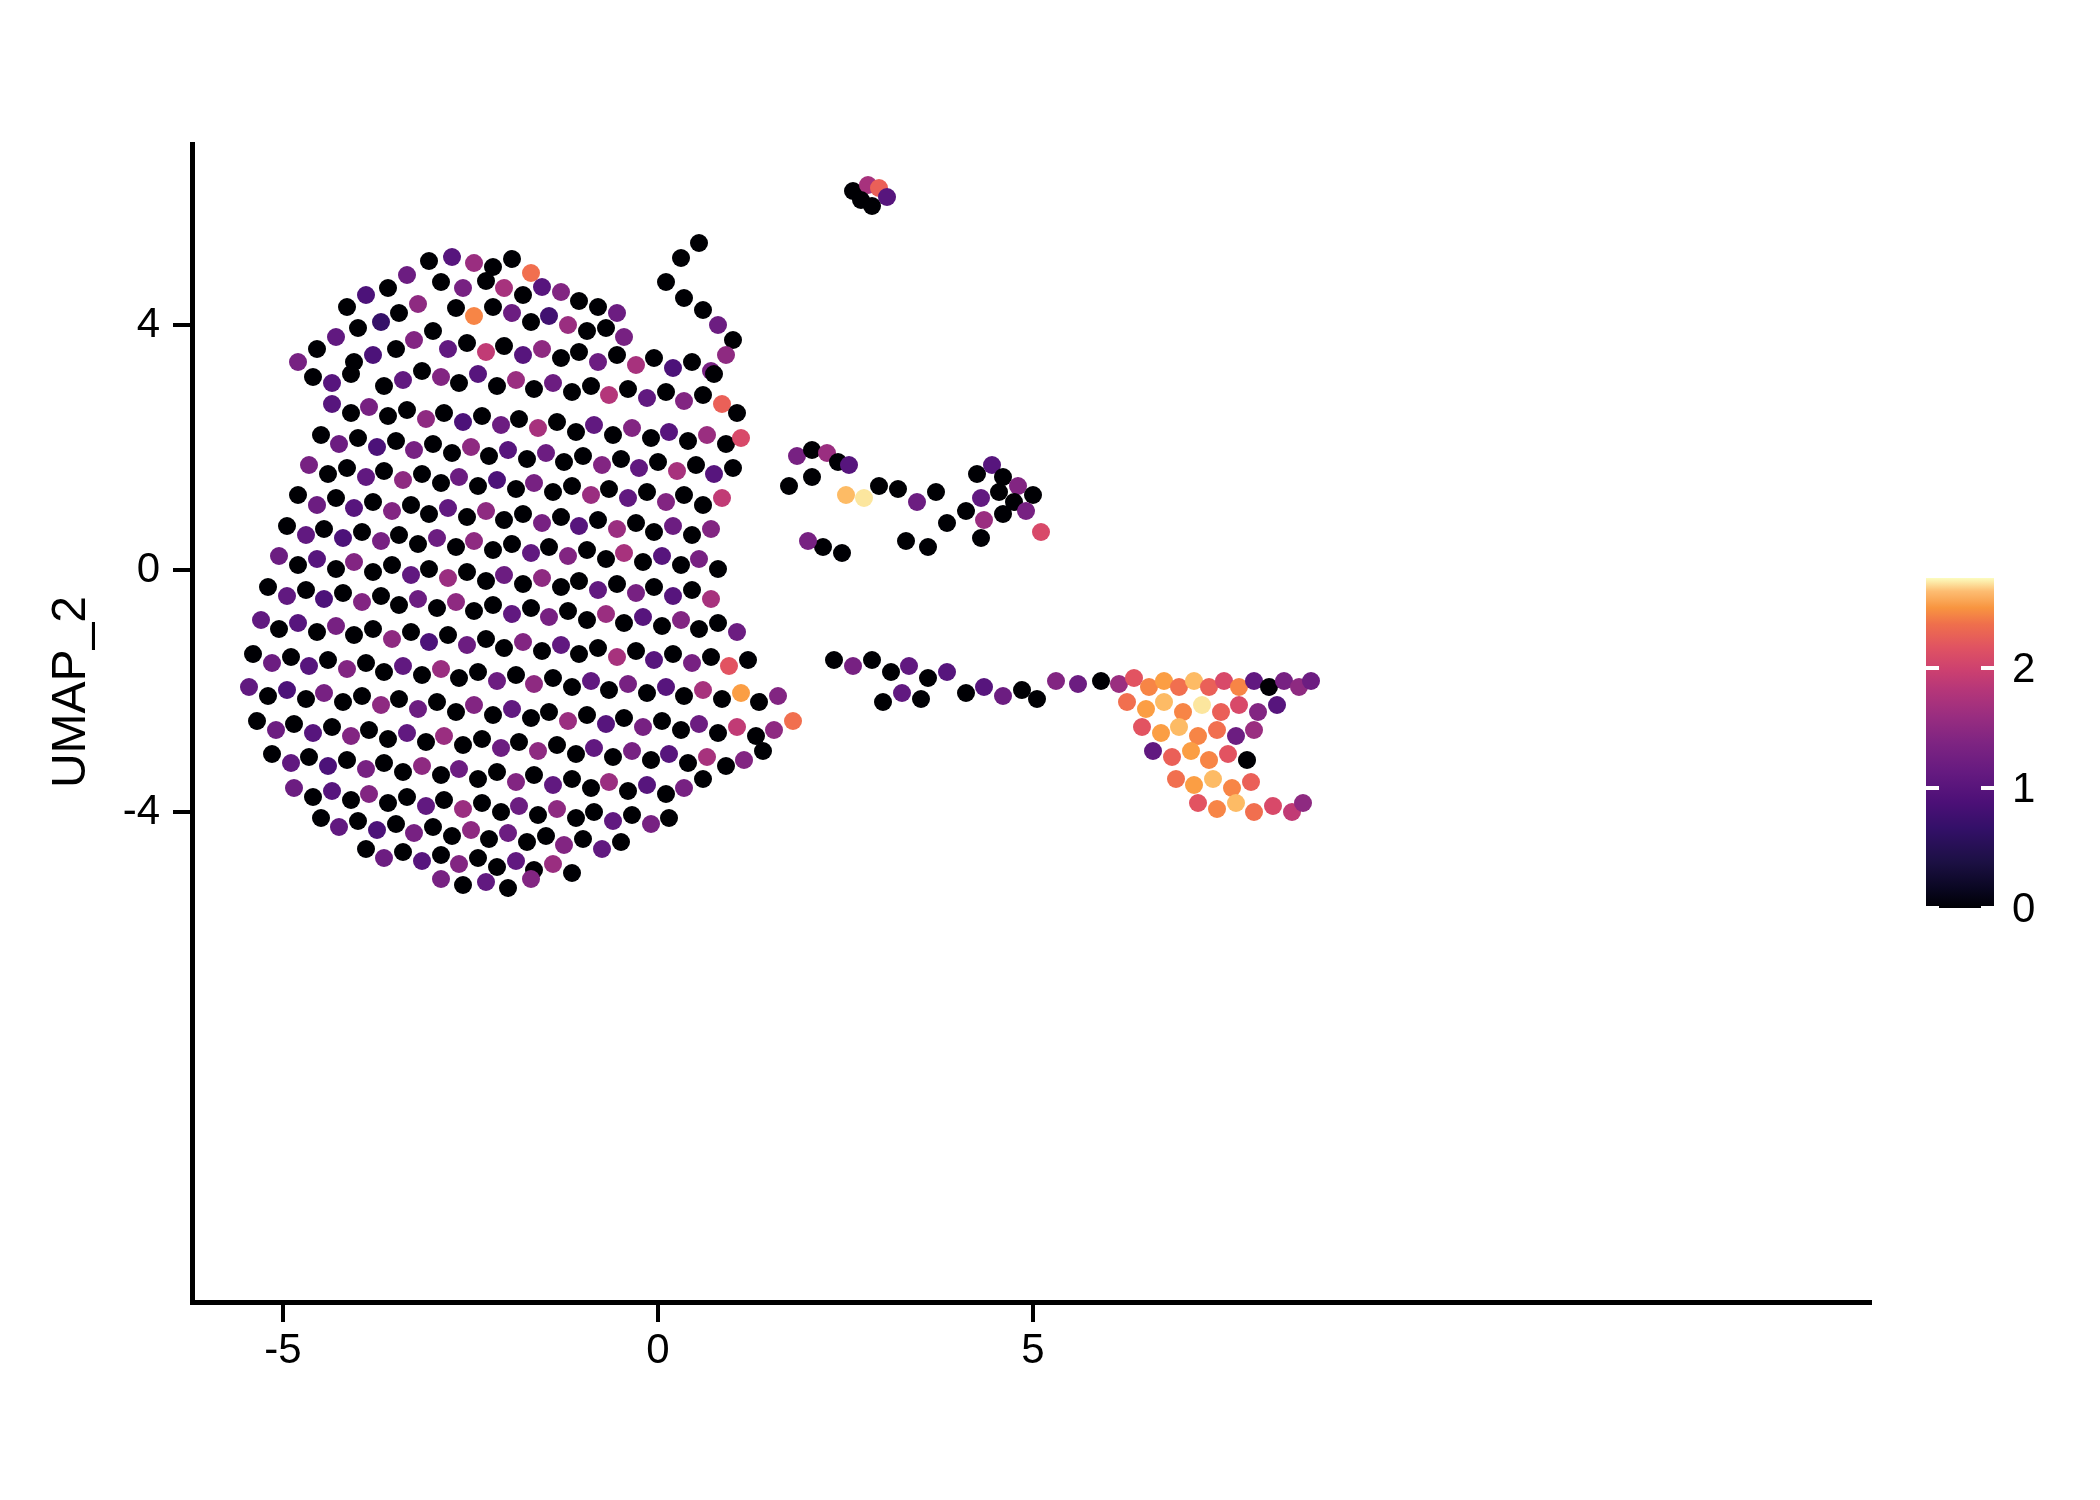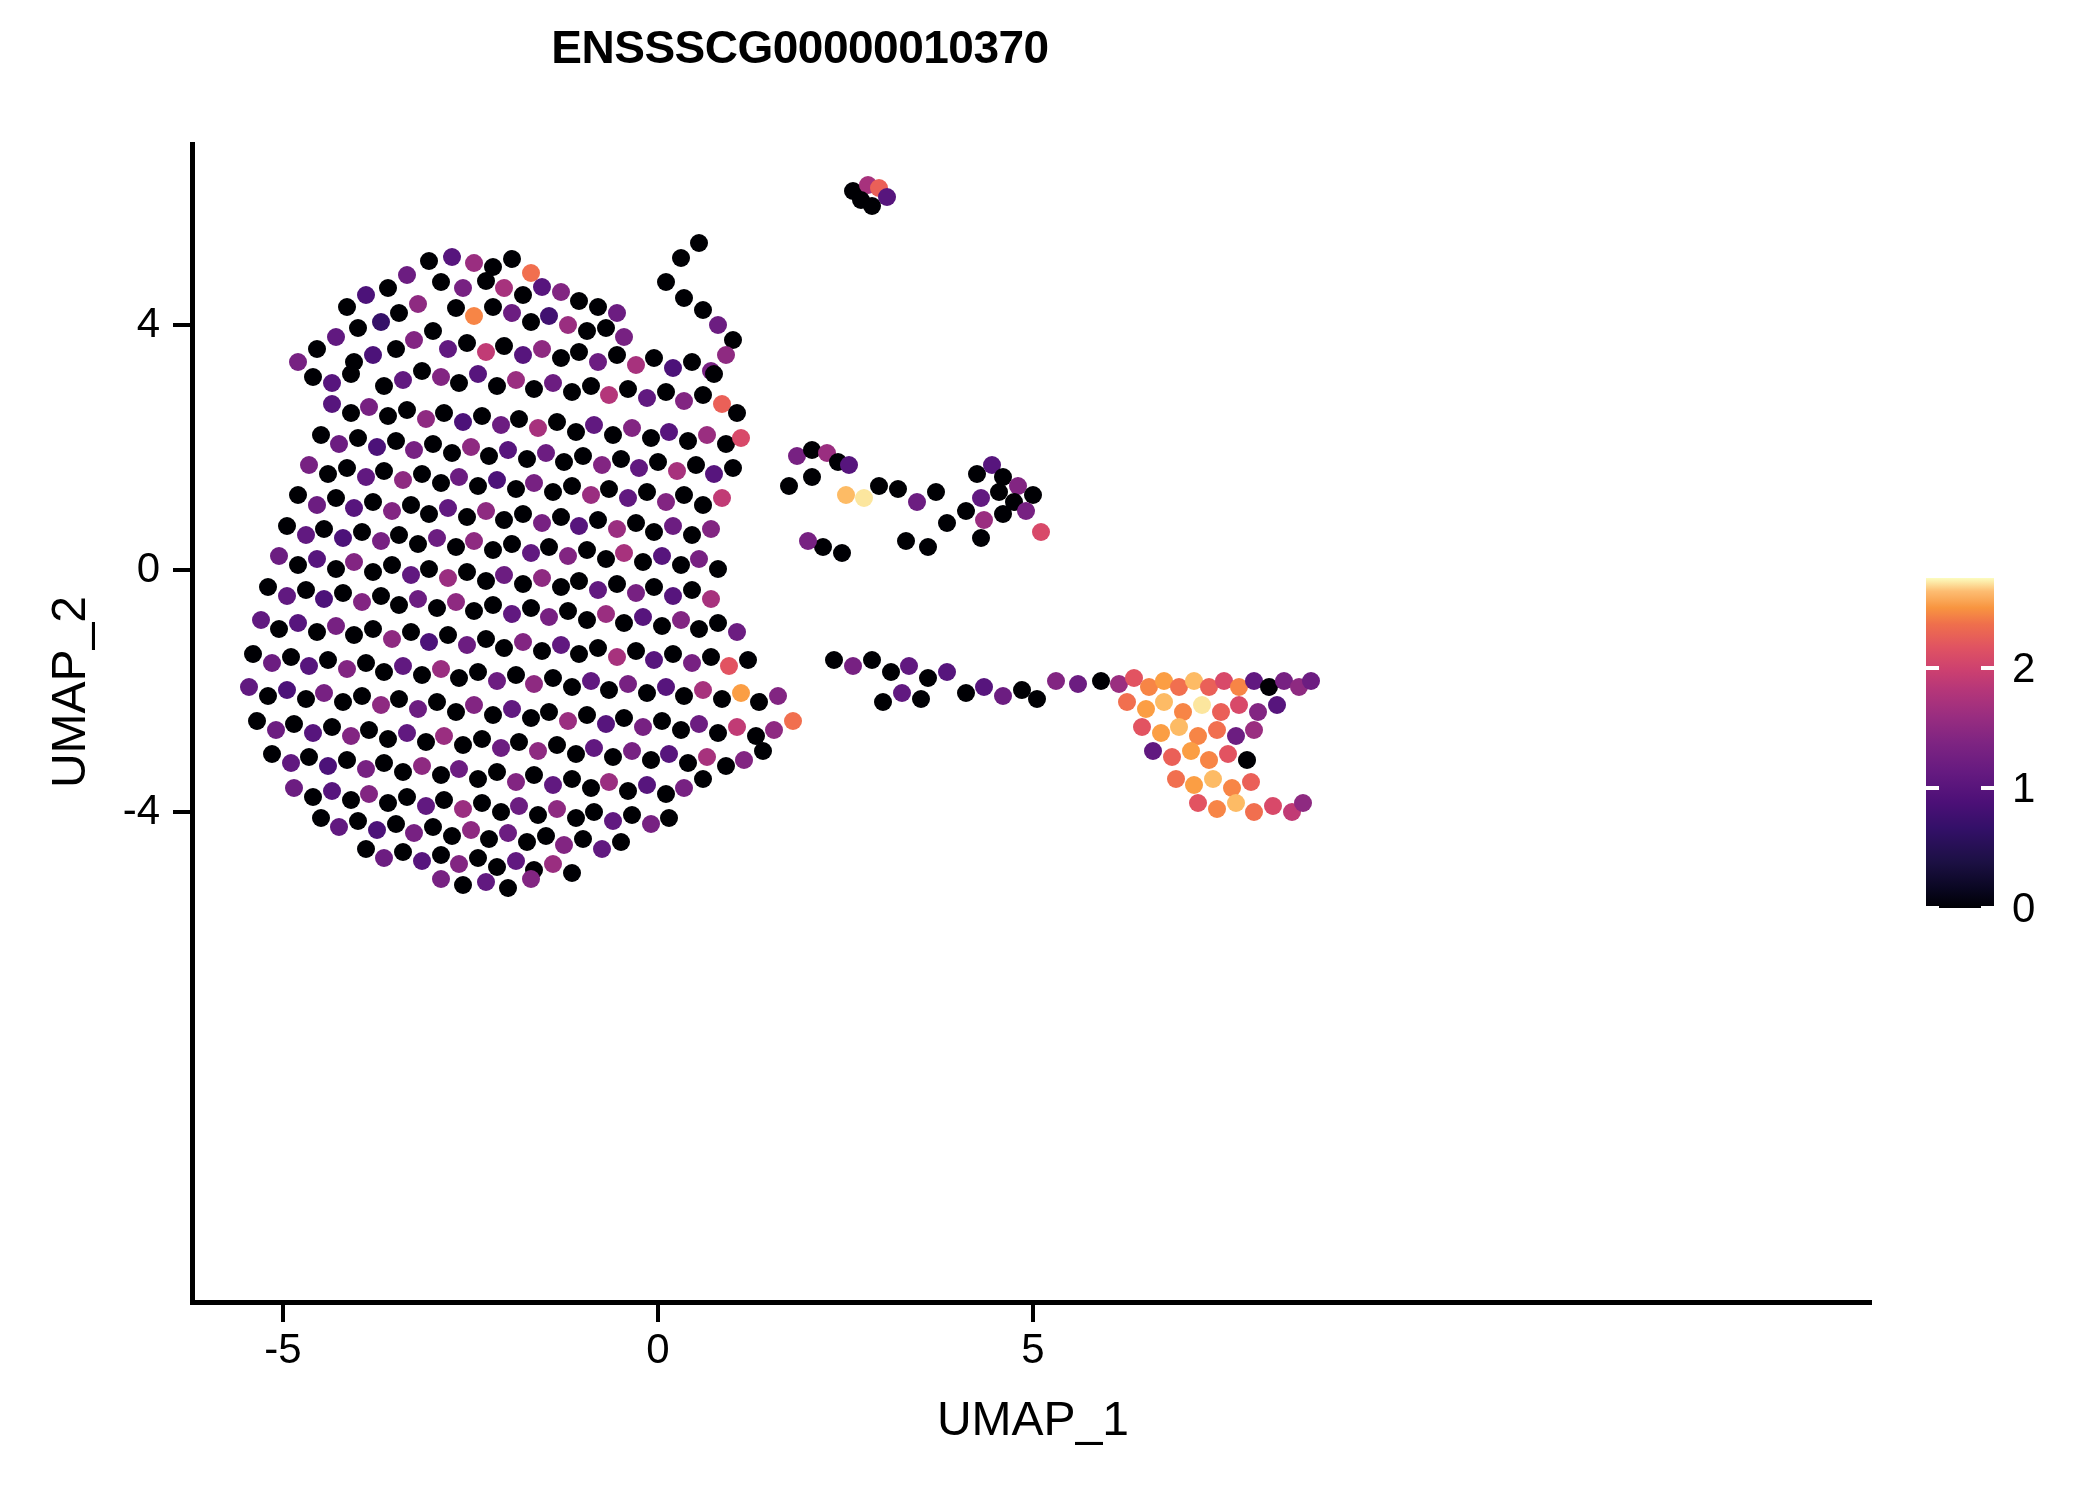--- a/index.html
+++ b/index.html
@@ -183,21 +183,20 @@
     line-height: 1;
     margin-top: -21px;
     white-space: nowrap;
   }
 </style>
 </head>
 <body>
 
 <div id="plot-root">
 
-  <div id="chart-title">ENSSSCG00000010370</div>
 
   <div id="panel">
     <div id="points-layer">
         <div class="pt" style="left: 235.25px; top: 119.081px; width: 18px; height: 18px; margin-left: -9px; margin-top: -9px; background: rgb(0, 0, 4);"></div>
         <div class="pt" style="left: 257.75px; top: 114.82px; width: 18px; height: 18px; margin-left: -9px; margin-top: -9px; background: rgb(87, 21, 125);"></div>
         <div class="pt" style="left: 280.25px; top: 120.907px; width: 18px; height: 18px; margin-left: -9px; margin-top: -9px; background: rgb(154, 46, 128);"></div>
         <div class="pt" style="left: 299px; top: 125.169px; width: 18px; height: 18px; margin-left: -9px; margin-top: -9px; background: rgb(0, 0, 4);"></div>
         <div class="pt" style="left: 317.75px; top: 117.255px; width: 18px; height: 18px; margin-left: -9px; margin-top: -9px; background: rgb(0, 0, 4);"></div>
         <div class="pt" style="left: 336.5px; top: 131.256px; width: 18px; height: 18px; margin-left: -9px; margin-top: -9px; background: rgb(241, 111, 79);"></div>
         <div class="pt" style="left: 212.75px; top: 133.082px; width: 18px; height: 18px; margin-left: -9px; margin-top: -9px; background: rgb(108, 29, 129);"></div>
@@ -763,21 +762,20 @@
     </div>
   <div id="y-ticks">
       <div class="tick-mark-y" style="top: 323px;"></div>
       <div class="tick-label-y" style="top: 325px;">4</div>
       <div class="tick-mark-y" style="top: 568px;"></div>
       <div class="tick-label-y" style="top: 570px;">0</div>
       <div class="tick-mark-y" style="top: 810px;"></div>
       <div class="tick-label-y" style="top: 812px;">-4</div>
     </div>
 
-  <div id="xlabel">UMAP_1</div>
 
   <div id="ylabel-wrap">
     <span id="ylabel">UMAP_2</span>
   </div>
 
   <div id="legend">
     <div id="legend-bar"></div>
   <div class="legend-tick left" style="top: 88px;"></div>
       <div class="legend-tick right" style="top: 88px;"></div>
       <div class="legend-tick left" style="top: 208px;"></div>

